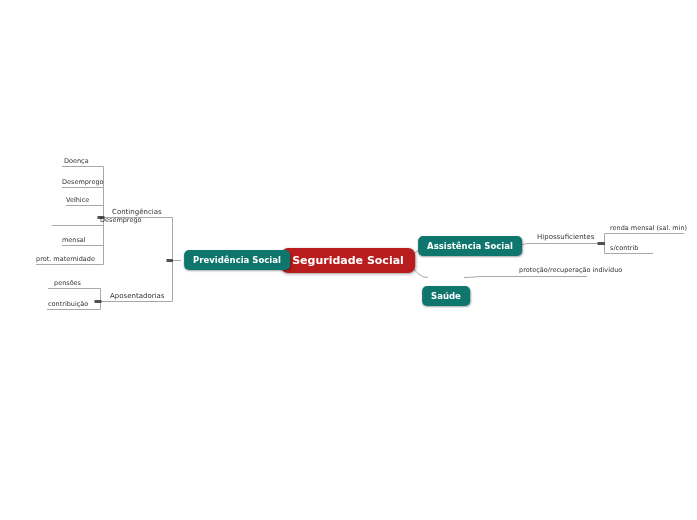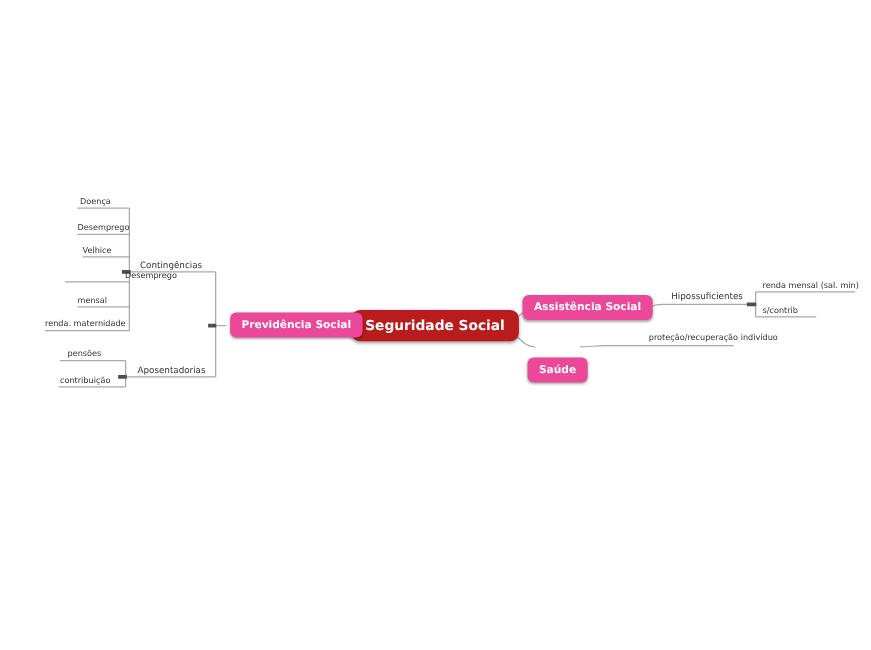--- a/index.html
+++ b/index.html
@@ -3,21 +3,21 @@
 <meta charset="utf-8">
 <style>
   html,body { margin:0; padding:0; background:#ffffff; }
   .canvas {
     position:relative; width:697px; height:520px; background:#ffffff;
     font-family:"DejaVu Sans","Liberation Sans",sans-serif; overflow:hidden;
   }
   .connectors { position:absolute; left:0; top:0; width:697px; height:520px; }
   .node {
     position:absolute; transform:translateX(-50%);
-    background:#ec4899; color:#ffffff; font-weight:bold; white-space:nowrap;
+    background:#0f766e; color:#ffffff; font-weight:bold; white-space:nowrap;
     border-radius:5px; text-align:center;
     box-shadow:0 1px 2px rgba(0,0,0,0.35);
   }
   .node.branch { font-size:8.5px; padding:5px 9px; }
   .node.root {
     background:#b91c1c; border-radius:7px;
     font-size:11px; padding:6px 11px;
     box-shadow:0 1px 3px rgba(0,0,0,0.4);
   }
   .leaf {
@@ -83,21 +83,21 @@
   <div class="leaf" style="left:64px; top:158px;">Doença</div>
 
   <div class="leaf" style="left:62px; top:179px;">Desemprego</div>
 
   <div class="leaf" style="left:66px; top:197px;">Velhice</div>
 
   <div class="leaf" style="left:52px; top:217px;padding-left:48px;">Desemprego</div>
 
   <div class="leaf" style="left:62px; top:237px;">mensal</div>
 
-  <div class="leaf" style="left:36px; top:256px;">renda. maternidade</div>
+  <div class="leaf" style="left:36px; top:256px;">prot. maternidade</div>
 
   <div class="leaf group" style="left:110px; top:293px;">Aposentadorias</div>
 
   <div class="leaf" style="left:54px; top:280px;text-align:center;">pensões</div>
 
   <div class="leaf" style="left:48px; top:301px;">contribuição</div>
 
   <div class="leaf group" style="left:537px; top:234px;">Hipossuficientes</div>
 
   <div class="leaf" style="left:610px; top:225px;">renda mensal (sal. min)</div>

